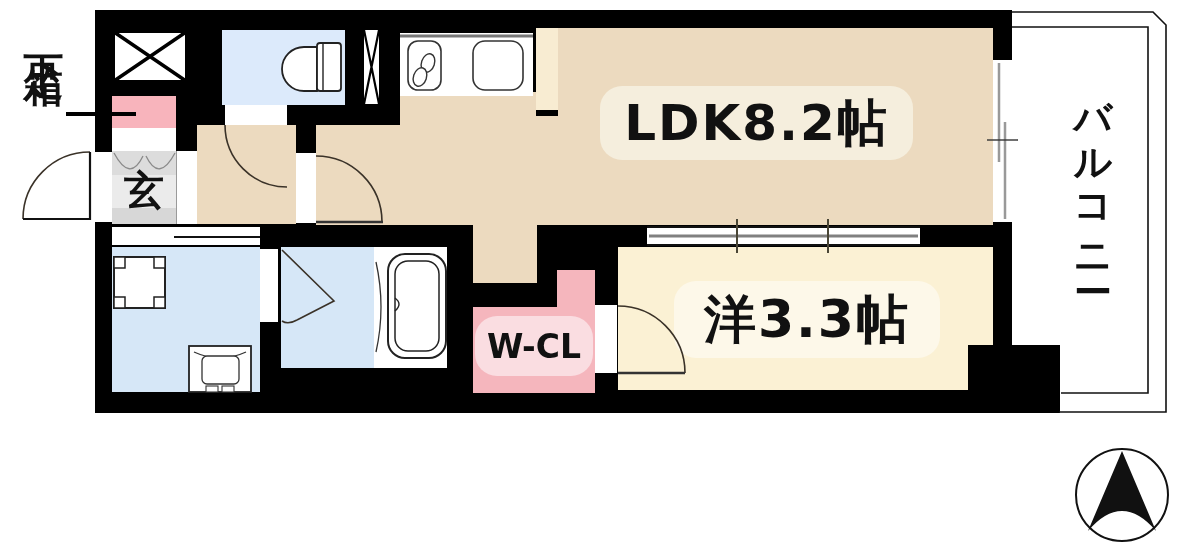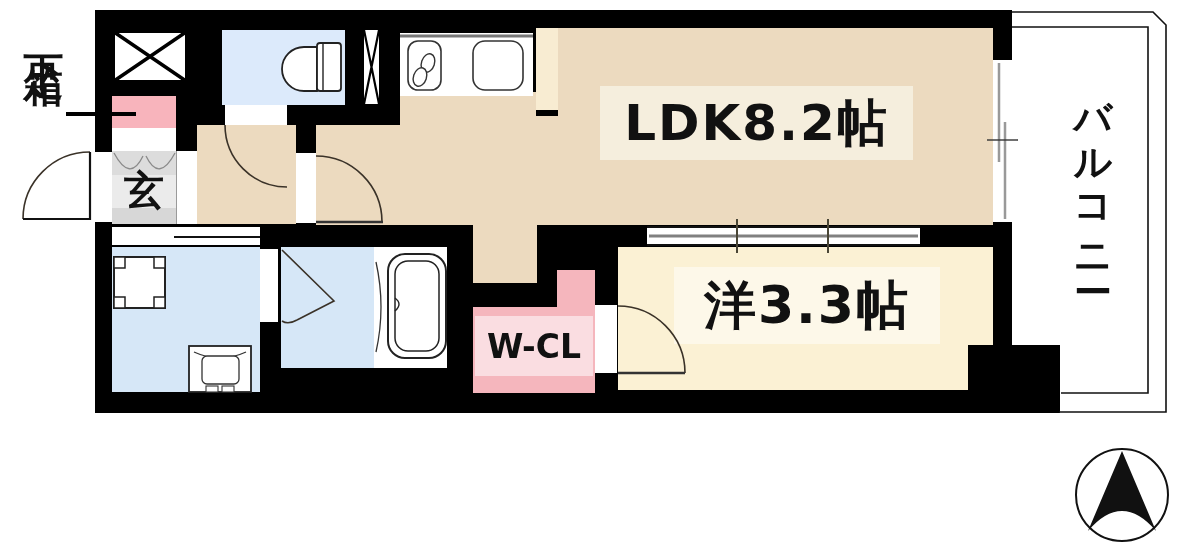--- a/index.html
+++ b/index.html
@@ -1,19 +1,19 @@
 <!DOCTYPE html>
 <html><head>
 <meta charset="utf-8">
 <style>
   html,body{margin:0;padding:0;background:#fff;}
   #canvas{position:relative;width:1179px;height:552px;background:#ffffff;overflow:hidden;
           font-family:"DejaVu Sans",sans-serif;}
   .abs{position:absolute;box-sizing:border-box;}
-  .flexc{display:flex;align-items:center;justify-content:center;}
+  .flexc{display:flex;align-items:center;justify-content:center;border-radius:22px;}
   .roomlabel{color:#111;font-weight:bold;white-space:nowrap;}
   .vtext{writing-mode:vertical-rl;text-orientation:upright;color:#111;font-weight:bold;
          letter-spacing:6px;line-height:1.0;}
   svg{position:absolute;left:0;top:0;pointer-events:none;}
 </style>
 </head>
 <body>
 
 <div id="canvas">
 
@@ -55,21 +55,21 @@
   <div class="abs" style="left:595px;top:305px;width:22px;height:68px;background:#fff;"></div>
 
   <div class="abs" style="left:110px;top:28px;width:80px;height:57px;background:#fff;border:5px solid #000;"></div>
   <div class="abs" style="left:362px;top:28px;width:19px;height:78px;background:#fff;border:2.5px solid #000;"></div>
   <div class="abs" style="left:400px;top:33px;width:133px;height:63px;background:#fff;"></div>
   <div class="abs" style="left:536px;top:28px;width:22px;height:88px;background:#f8ecd2;border-bottom:6px solid #000;"></div>
 
   <div class="abs" style="left:647px;top:226px;width:273px;height:20px;background:#fff;border-top:2px solid #111;border-bottom:2px solid #111;"></div>
 
   <div class="abs flexc roomlabel" style="left:600px;top:86px;width:313px;height:74px;background:#f5eedd;font-size:50px;letter-spacing:2px;">LDK8.2帖</div>
-  <div class="abs flexc roomlabel" style="left:674px;top:267px;width:266px;height:77px;background:#fdf8e9;font-size:52px;letter-spacing:2px;">洋3.3帖</div>
+  <div class="abs flexc roomlabel" style="left:674px;top:281px;width:266px;height:77px;background:#fdf8e9;font-size:52px;letter-spacing:2px;">洋3.3帖</div>
   <div class="abs flexc roomlabel" style="left:475px;top:316px;width:118px;height:60px;background:#fadde1;font-size:33px;">W-CL</div>
   <div class="abs vtext" style="left:1064px;top:74px;width:48px;height:300px;font-size:38px;font-weight:600;">バルコニー</div>
   <div class="abs vtext" style="left:18px;top:24px;width:46px;height:140px;font-size:40px;">下足箱</div>
 
   <svg width="1179" height="552" viewBox="0 0 1179 552">
 
     <path d="M114,32 L186,81 M186,32 L114,81" stroke="#000" stroke-width="3.5" fill="none"></path>
     <path d="M364,30 L379,104 M379,30 L364,104" stroke="#000" stroke-width="2.2" fill="none"></path>
 
     <path d="M66,114 L136,114" stroke="#000" stroke-width="4" fill="none"></path>

